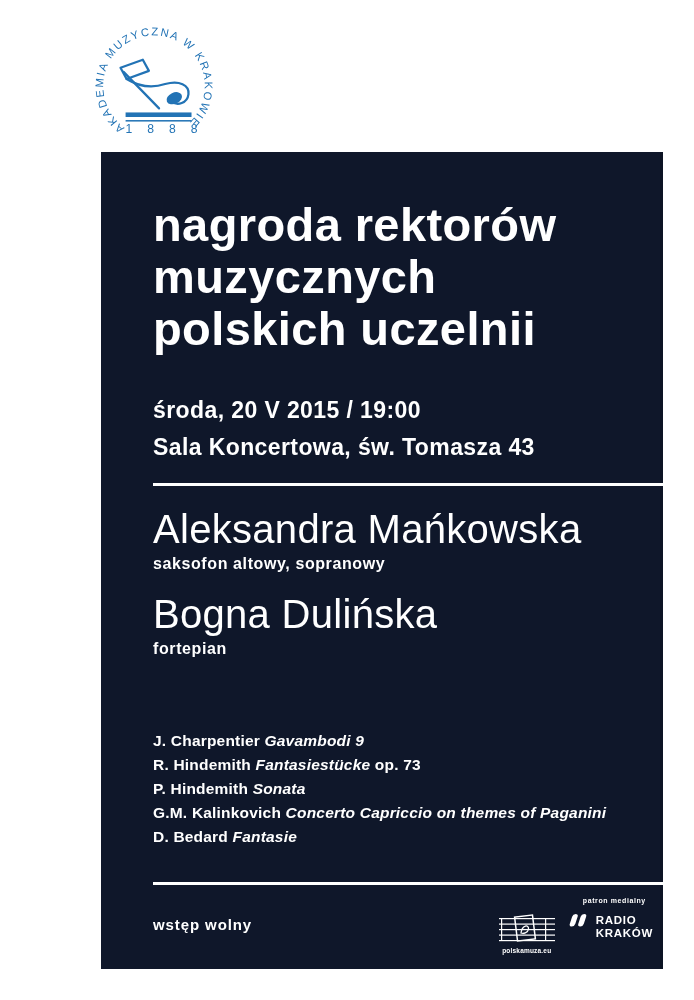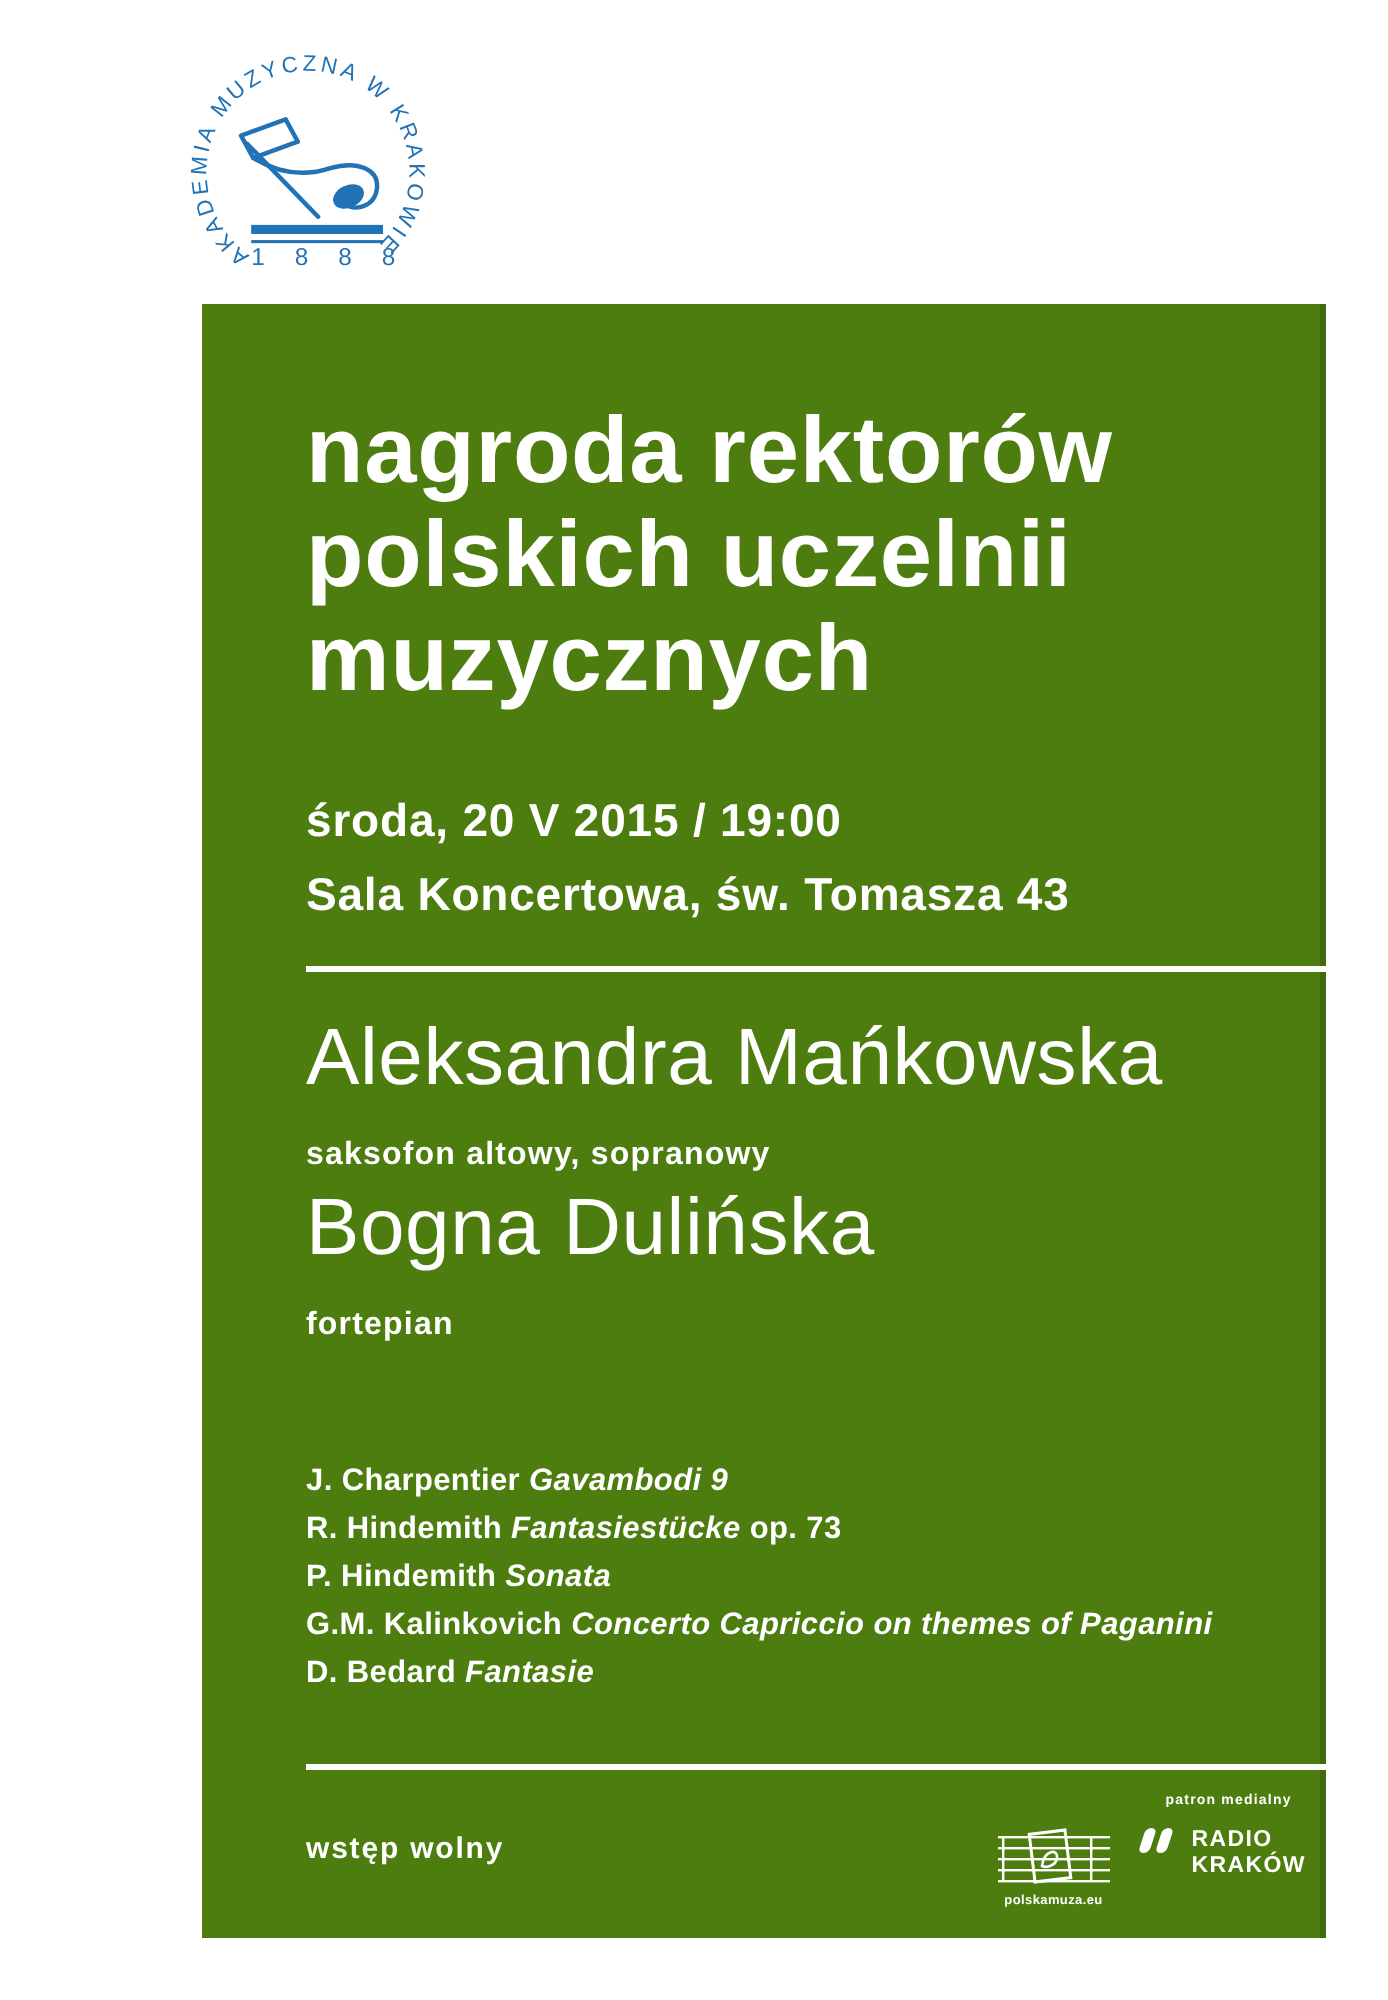--- a/index.html
+++ b/index.html
@@ -6,34 +6,34 @@
   html,body { background:#ffffff; }
   body { width:694px; height:1000px; font-family:"Liberation Sans", sans-serif; }
   .page { position:relative; width:694px; height:1000px; background:#ffffff; overflow:hidden; }
 
   
   .academy-logo { position:absolute; left:84px; top:22px; width:142px; height:118px; }
 
   
   .panel {
     position:absolute; left:101px; top:152px; width:562px; height:817px;
-    background:#4d7c0f; color:#ffffff;
+    background:#0f172a; color:#ffffff;
     box-shadow: inset -3px 0 0 rgba(0,0,0,0.14);
   }
   .panel > div { position:absolute; }
 
   .title { left:52px; top:47px; font-size:47px; font-weight:bold; line-height:52px; letter-spacing:0.4px; }
   .datetime { left:52px; top:228px; font-size:23px; font-weight:bold; line-height:37px; letter-spacing:0.4px;margin-top:12px; }
 
   .rule { left:52px; right:0; height:3px; background:#ffffff; }
   .rule-top { top:331px; }
   .rule-bottom { top:730px; }
 
   .performer-name { left:52px; font-size:40px; font-weight:normal; line-height:36px; letter-spacing:0.3px; }
-  .performer-role { left:52px; font-size:16px; font-weight:bold; letter-spacing:0.6px;margin-top:14px; }
+  .performer-role { left:52px; font-size:16px; font-weight:bold; letter-spacing:0.6px; }
   .name-1 { top:359px; } .role-1 { top:403px; }
   .name-2 { top:444px; } .role-2 { top:488px; }
 
   .program { left:52px; top:577px; font-size:15.5px; font-weight:bold; line-height:24px; letter-spacing:0.2px; white-space:nowrap; }
   .piece { font-style:italic; }
 
   .admission { left:52px; top:764px; font-size:15px; font-weight:bold; letter-spacing:0.9px; }
 
   .footer-logos { right:10px; top:742px; display:flex; align-items:flex-start; gap:14px; }
   .polskamuza { display:flex; flex-direction:column; align-items:center; gap:3px; margin-top:20px; }
@@ -63,22 +63,22 @@
       <rect x="41" y="88" width="65" height="4.5"></rect>
       <rect x="41" y="95.5" width="65" height="1.5"></rect>
     </g>
     <text x="41" y="108" font-size="12" fill="#2273b5" textLength="71" lengthAdjust="spacing">1 8 8 8</text>
   </svg>
 
   <div class="panel">
 
     <div class="title">
       <div>nagroda rektorów</div>
+      <div>muzycznych</div>
       <div>polskich uczelnii</div>
-      <div>muzycznych</div>
     </div>
 
     <div class="datetime">
       <div>środa, 20 V 2015 / 19:00</div>
       <div>Sala Koncertowa, św. Tomasza 43</div>
     </div>
 
     <div class="rule rule-top"></div>
 
     <div class="performer-name name-1">Aleksandra Mańkowska</div>

